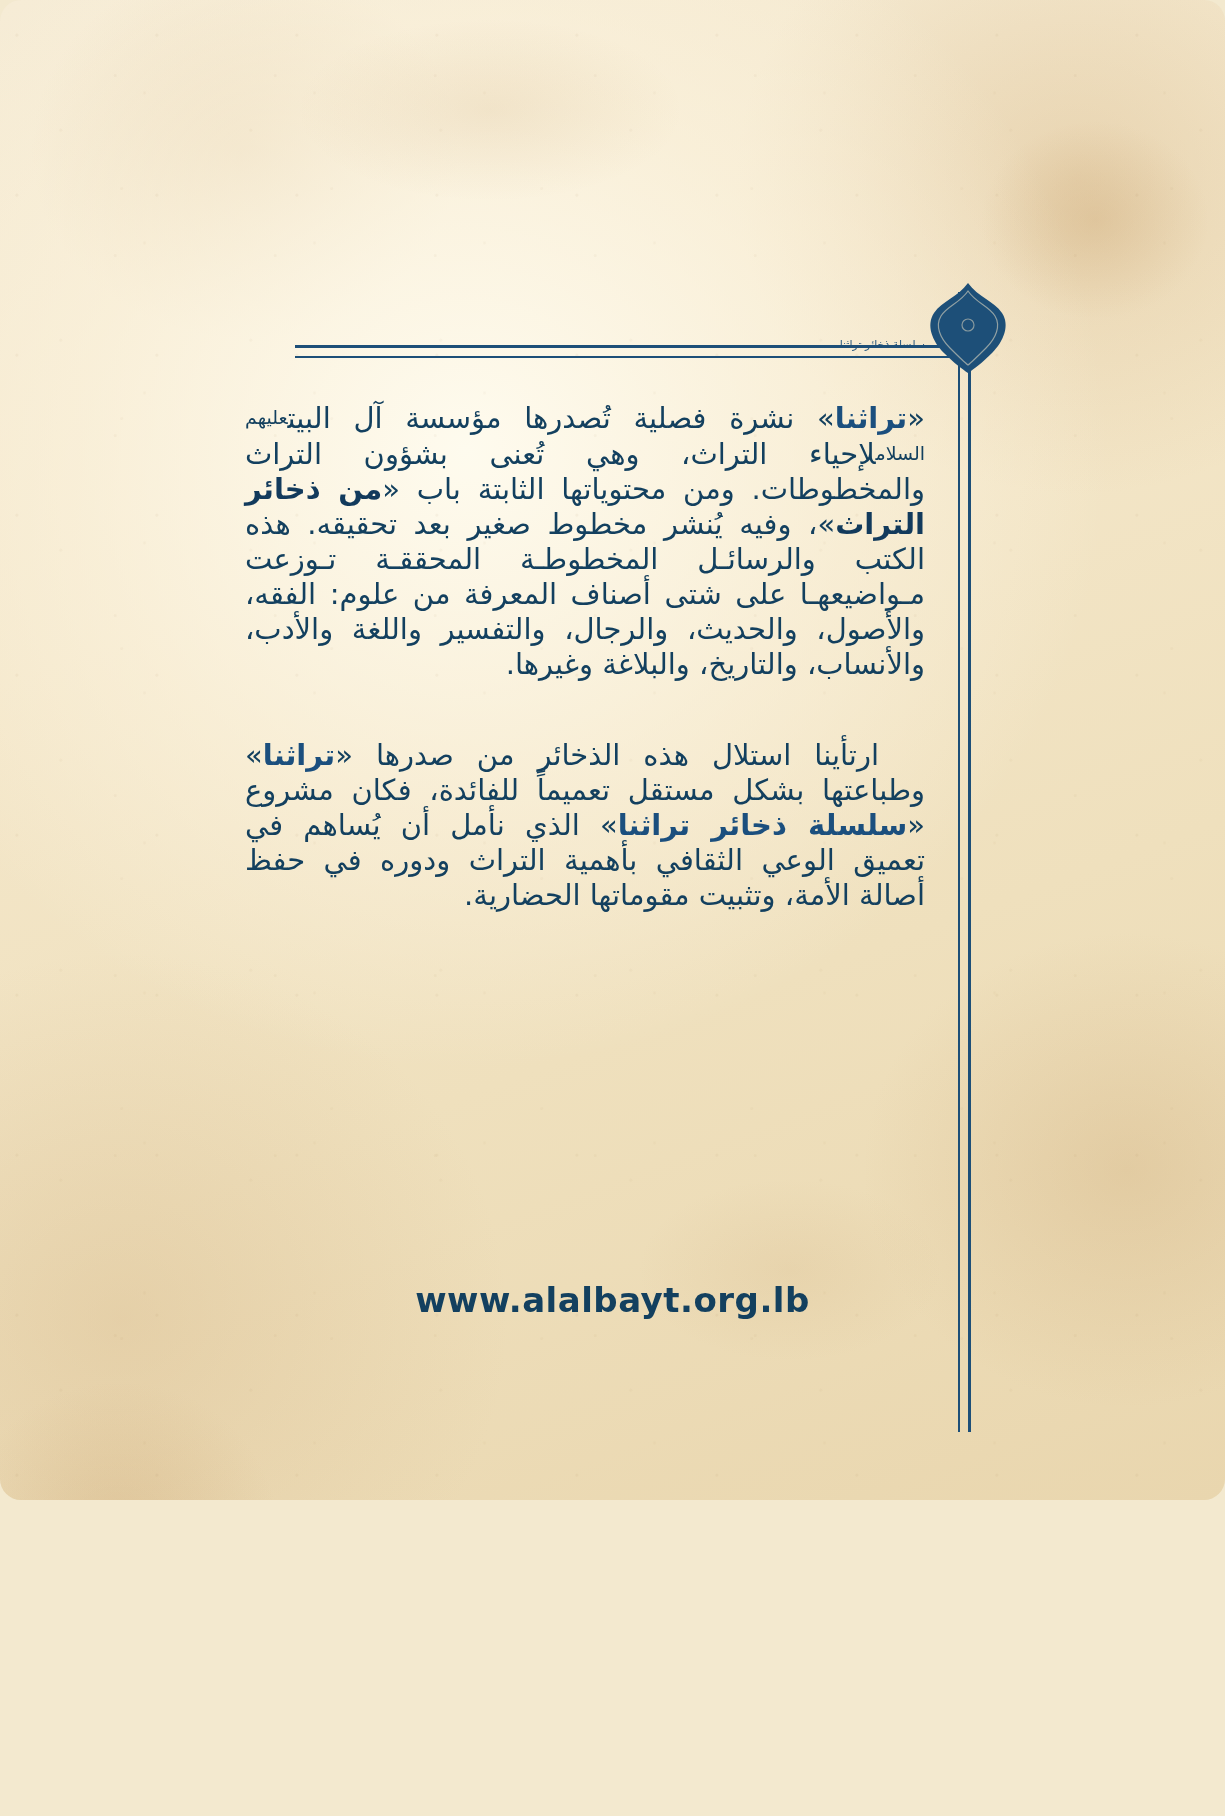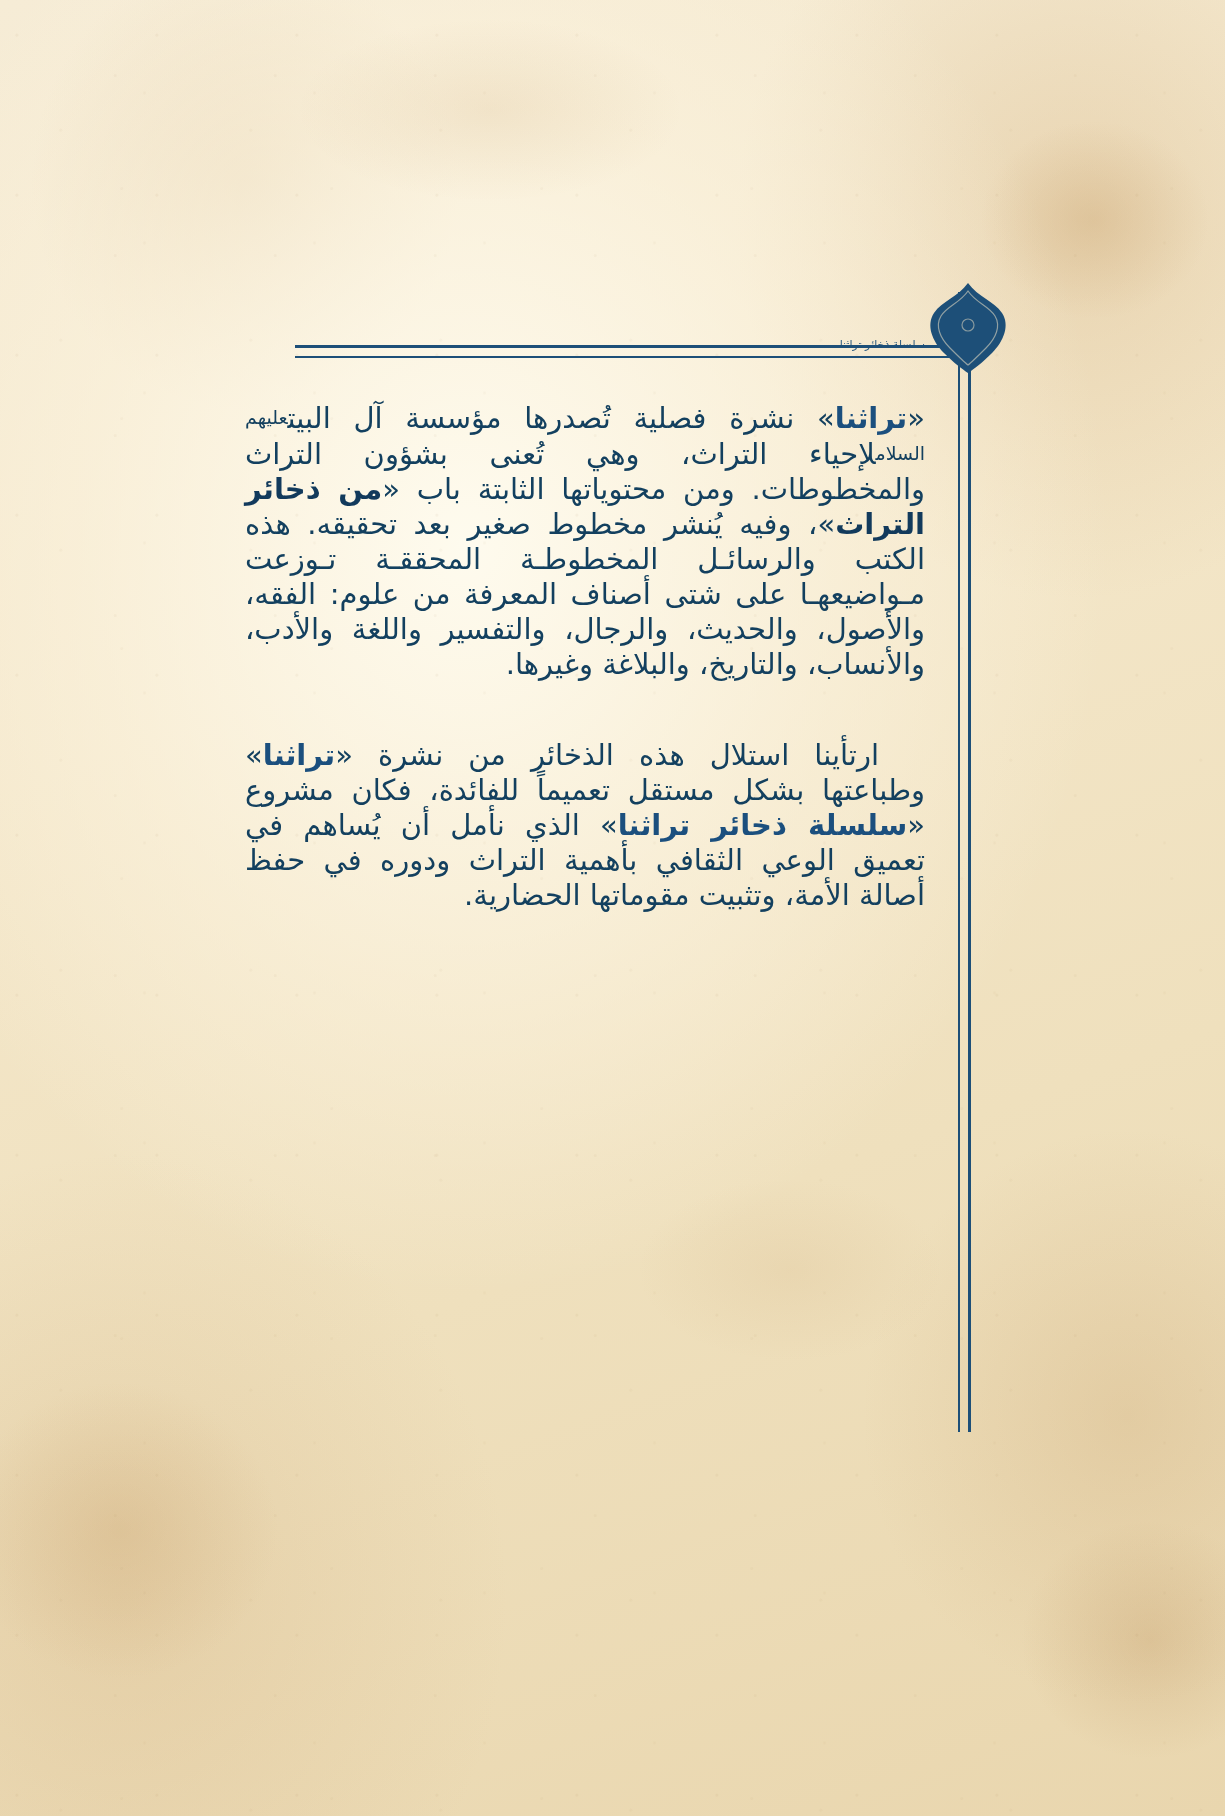--- a/index.html
+++ b/index.html
@@ -11,29 +11,30 @@
     height: 1816px;
     background: #f3e9cf;
     font-family: "DejaVu Sans", sans-serif;
     overflow: hidden;
   }
 
   
   .page {
     position: relative;
     width: 1225px;
-    height: 1816px;
+    height: 1500px;
     background:
       radial-gradient(ellipse 70% 55% at 38% 30%, rgba(255,252,240,0.95) 0%, rgba(252,244,224,0.55) 45%, rgba(246,233,203,0.0) 75%),
       radial-gradient(ellipse 40% 30% at 88% 12%, rgba(214,182,135,0.40) 0%, rgba(214,182,135,0.0) 70%),
       radial-gradient(ellipse 45% 35% at 10% 88%, rgba(212,180,133,0.35) 0%, rgba(212,180,133,0.0) 70%),
       radial-gradient(ellipse 30% 22% at 92% 78%, rgba(205,170,120,0.32) 0%, rgba(205,170,120,0.0) 72%),
       radial-gradient(ellipse 25% 18% at 20% 10%, rgba(208,176,128,0.28) 0%, rgba(208,176,128,0.0) 70%),
       linear-gradient(160deg, #f6ecd6 0%, #f4e7ca 35%, #efe0bd 65%, #e9d6ae 100%);
     overflow: hidden;
+    border-radius: 21px;
   }
   .page::after {
     
     content: "";
     position: absolute;
     inset: 0;
     pointer-events: none;
     background-image:
       radial-gradient(circle at 12% 22%, rgba(150,110,60,0.07) 0 1px, transparent 2px),
       radial-gradient(circle at 32% 62%, rgba(150,110,60,0.05) 0 1px, transparent 2px),
@@ -159,18 +160,19 @@
     <path d="M48 12 C56 24, 69 27, 75 37 C81 47, 76 59, 66 69 C58 77, 52 83, 48 86 C44 83, 38 77, 30 69 C20 59, 15 47, 21 37 C27 27, 40 24, 48 12 Z" fill="none" stroke="#f1e4c6" stroke-width="1.2" opacity="0.55"></path>
     <circle cx="48" cy="46" r="6" fill="none" stroke="#f1e4c6" stroke-width="1.2" opacity="0.5"></circle>
   </svg>
 
   <div class="corner-tag">سلسلة ذخائر تراثنا</div>
 
   <div class="content">
 
     <p class="para p1"><span>«</span><span class="kw">تراثنا</span><span>» نشرة فصلية تُصدرها مؤسسة آل البيت</span><span class="sm">عليهم السلام</span><span>لإحياء التراث، وهي تُعنى بشؤون التراث والمخطوطات. ومن محتوياتها الثابتة باب «</span><span class="kw-em">من ذخائر التراث</span><span>»، وفيه يُنشر مخطوط صغير بعد تحقيقه. هذه الكتب والرسائـل المخطوطـة المحققـة تـوزعت مـواضيعهـا على شتى أصناف المعرفة من علوم: الفقه، والأصول، والحديث، والرجال، والتفسير واللغة والأدب، والأنساب، والتاريخ، والبلاغة وغيرها.</span></p>
 
-    <p class="para p2"><span class="indent"></span><span>ارتأينا استلال هذه الذخائر من نشرة «</span><span class="kw">تراثنا</span><span>» وطباعتها بشكل مستقل تعميماً للفائدة، فكان مشروع «</span><span class="kw">سلسلة ذخائر تراثنا</span><span>» الذي نأمل أن يُساهم في تعميق الوعي الثقافي بأهمية التراث ودوره في حفظ أصالة الأمة، وتثبيت مقوماتها الحضارية.</span></p>
+    <p class="para p2"><span class="indent"></span><span>ارتأينا استلال هذه الذخائر من صدرها «</span><span class="kw">تراثنا</span><span>» وطباعتها بشكل مستقل تعميماً للفائدة، فكان مشروع «</span><span class="kw">سلسلة ذخائر تراثنا</span><span>» الذي نأمل أن يُساهم في تعميق الوعي الثقافي بأهمية التراث ودوره في حفظ أصالة الأمة، وتثبيت مقوماتها الحضارية.</span></p>
 
   </div>
 
+  <div class="website">www.alalbayt.org.lb</div>
 
 </div>
 
 </body></html>

